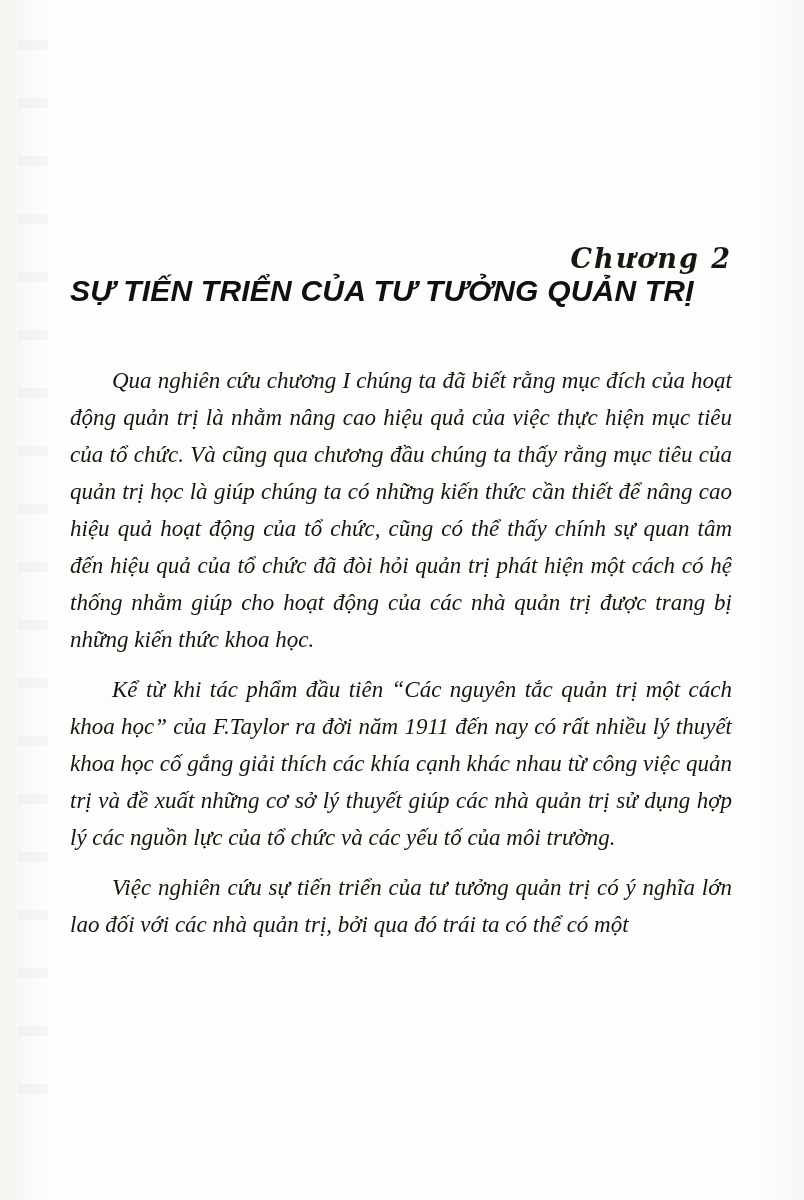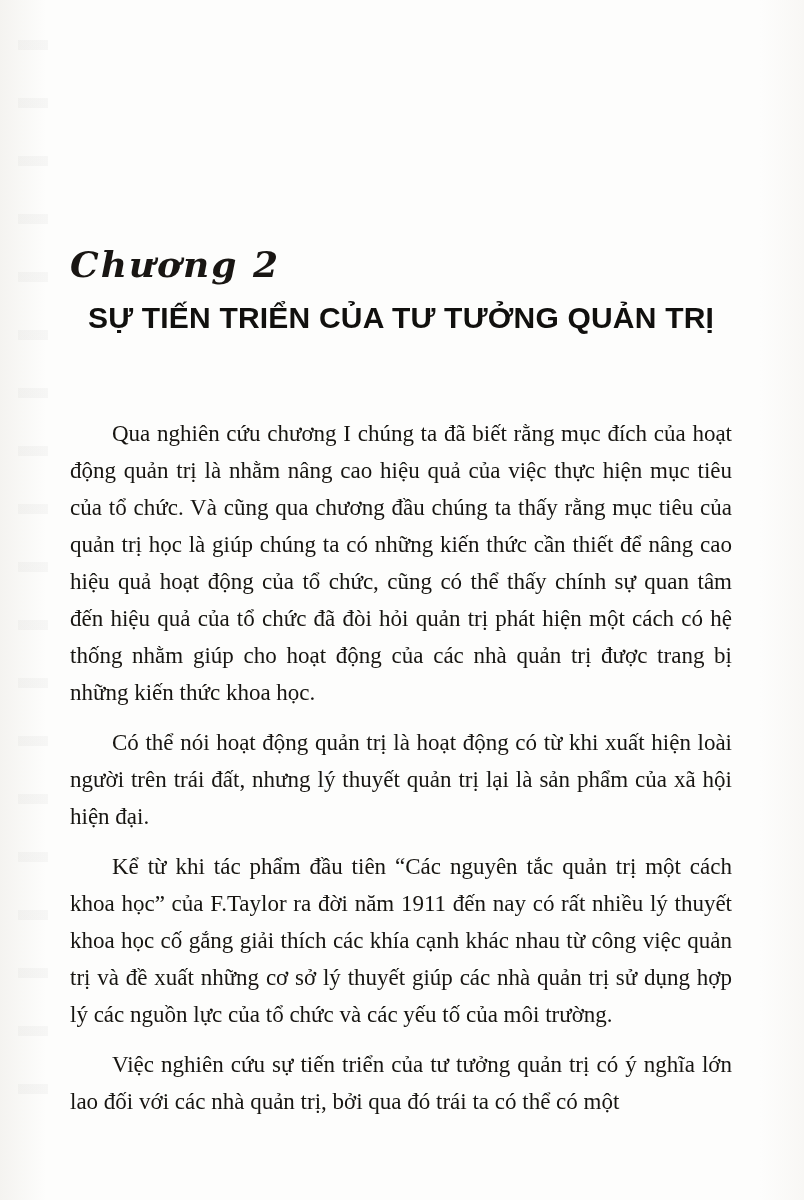--- a/index.html
+++ b/index.html
@@ -32,57 +32,57 @@
     pointer-events: none;
   }
   .content {
     position: absolute;
     left: 70px;
     right: 72px;
     top: 0;
   }
   .chapter-script {
     margin-top: 243px;
-    text-align: left;
+    text-align: right;
     font-family: "DejaVu Serif", serif;
     font-style: italic;
     font-weight: bold;
-    font-size: 36px;
+    font-size: 27px;
     letter-spacing: 2px;
     color: #191613;
   }
   .page-title {
-    margin-top: 16px;
-    text-align: center;
+    text-align: left;
     font-family: "Liberation Sans", "DejaVu Sans", sans-serif;
     font-weight: 700;
     font-size: 30px;
     letter-spacing: 0.2px;
     color: #11100e;
+    font-style: italic;
   }
   .body-text {
-    margin-top: 80px;
+    margin-top: 54px;
+    font-style: italic;
   }
   .body-text p {
     margin: 0 0 13px 0;
     font-size: 23px;
     line-height: 37px;
     text-align: justify;
     text-indent: 42px;
     color: #171511;
   }
 </style>
 </head>
 <body>
 
 <div class="page">
   <div class="scan-bleed"></div>
   <div class="content">
     <div class="chapter-script">Chương 2</div>
     <div class="page-title">SỰ TIẾN TRIỂN CỦA TƯ TƯỞNG QUẢN TRỊ</div>
     <div class="body-text">
       <p>Qua nghiên cứu chương I chúng ta đã biết rằng mục đích của hoạt động quản trị là nhằm nâng cao hiệu quả của việc thực hiện mục tiêu của tổ chức. Và cũng qua chương đầu chúng ta thấy rằng mục tiêu của quản trị học là giúp chúng ta có những kiến thức cần thiết để nâng cao hiệu quả hoạt động của tổ chức, cũng có thể thấy chính sự quan tâm đến hiệu quả của tổ chức đã đòi hỏi quản trị phát hiện một cách có hệ thống nhằm giúp cho hoạt động của các nhà quản trị được trang bị những kiến thức khoa học.</p>
-      <p>Có thể nói hoạt động quản trị là hoạt động có từ khi xuất hiện loài người trên trái đất, nhưng lý thuyết quản trị lại là sản phẩm của xã hội hiện đại.</p>
       <p>Kể từ khi tác phẩm đầu tiên “Các nguyên tắc quản trị một cách khoa học” của F.Taylor ra đời năm 1911 đến nay có rất nhiều lý thuyết khoa học cố gắng giải thích các khía cạnh khác nhau từ công việc quản trị và đề xuất những cơ sở lý thuyết giúp các nhà quản trị sử dụng hợp lý các nguồn lực của tổ chức và các yếu tố của môi trường.</p>
       <p>Việc nghiên cứu sự tiến triển của tư tưởng quản trị có ý nghĩa lớn lao đối với các nhà quản trị, bởi qua đó trái ta có thể có một</p>
     </div>
   </div>
 </div>
 
 </body></html>

